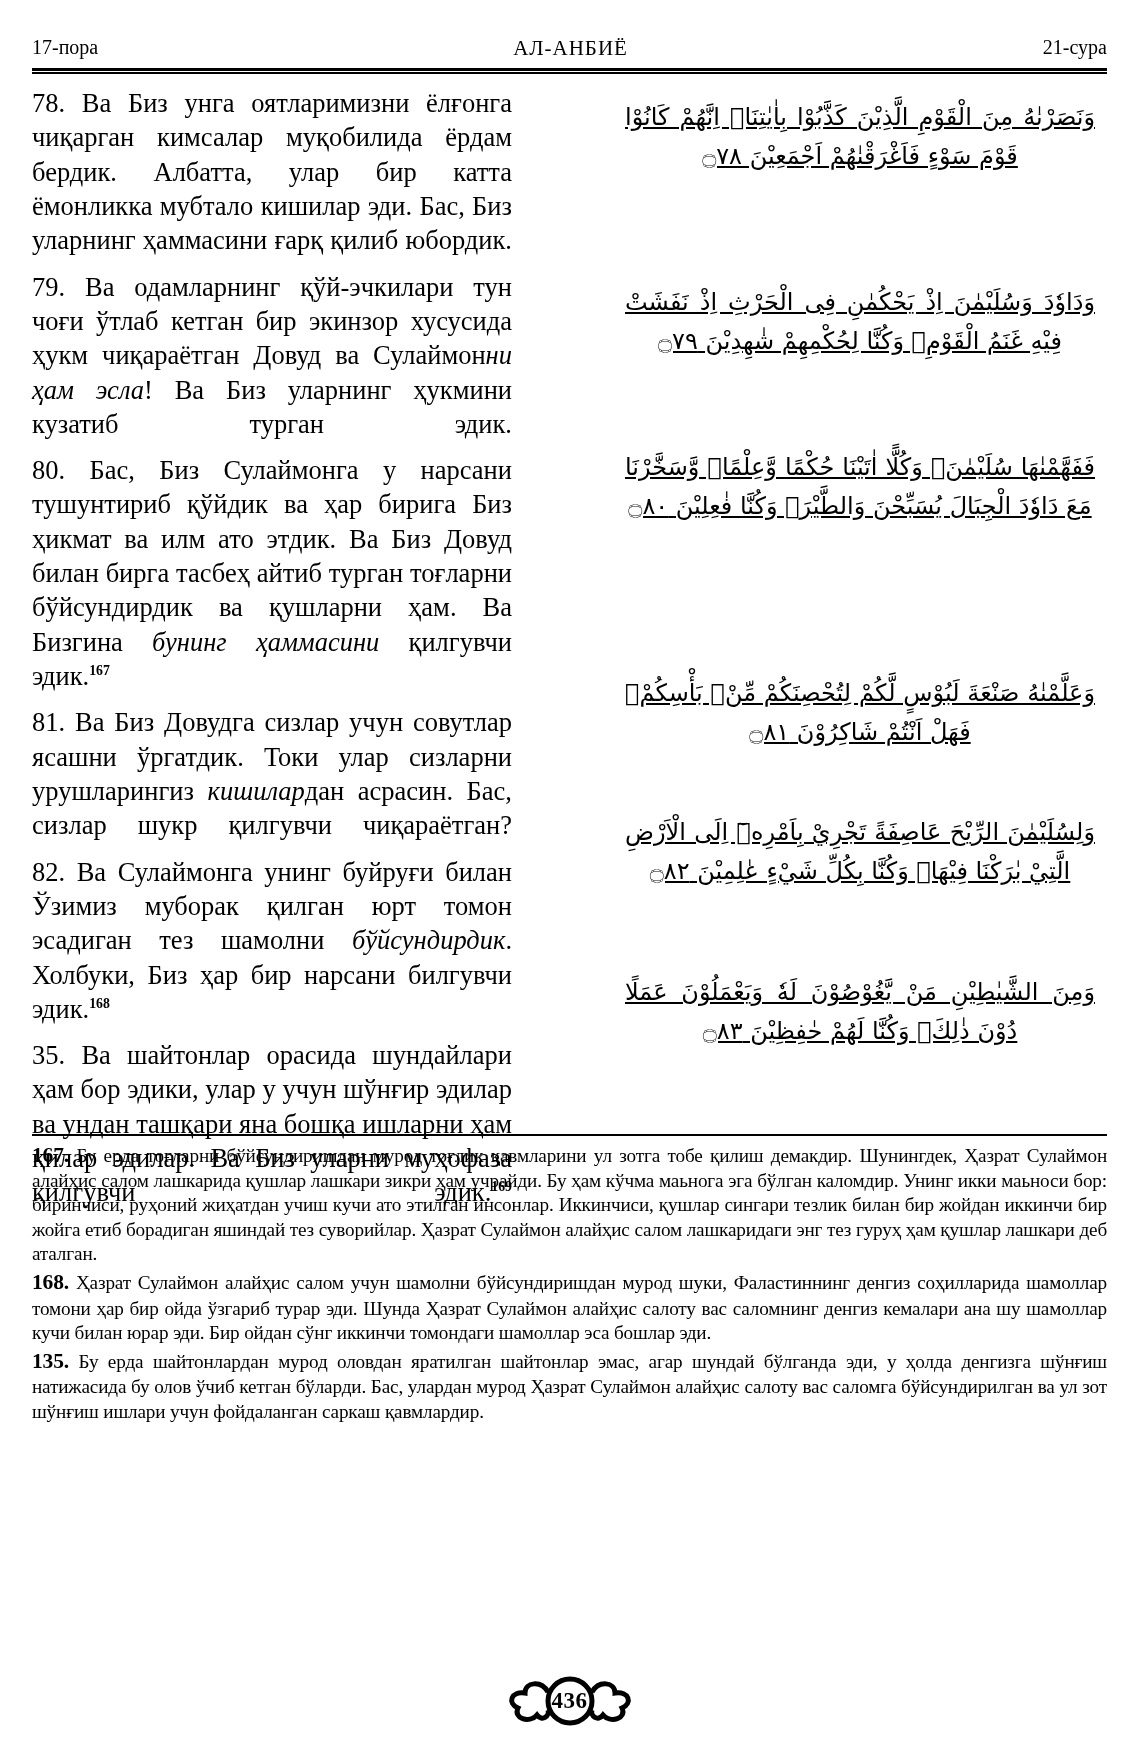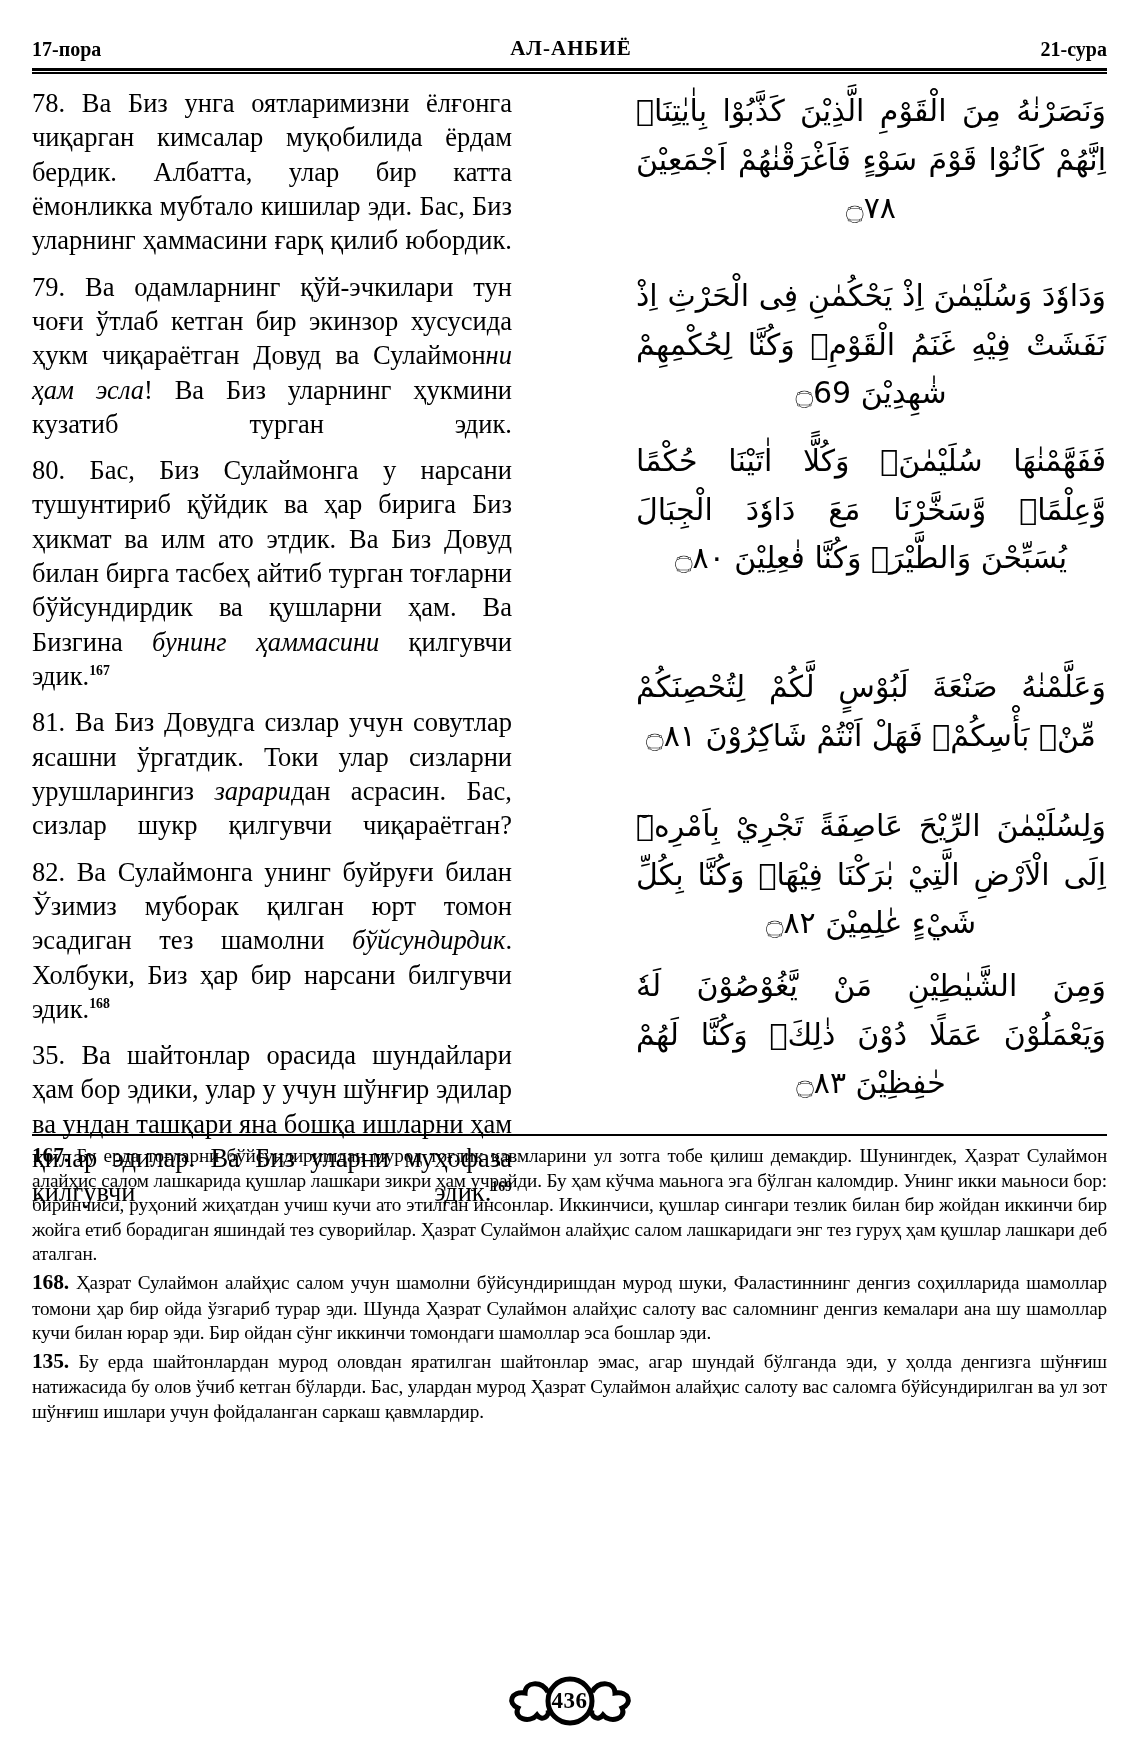--- a/index.html
+++ b/index.html
@@ -21,23 +21,23 @@
     width: 1139px; height: 1764px;
     padding: 0;
   }
 
   
   .header {
     position: absolute;
     left: 32px; top: 36px;
     width: 1075px;
     display: flex;
-    align-items: flex-end;
+    align-items: flex-start;
     justify-content: space-between;
-    font-weight: bold;
+    font-weight: normal;
     font-size: 20px;
     letter-spacing: 0px;
   }
   .header .h-left  { text-align: left; flex: 0 0 auto; }
   .header .h-mid   { flex: 1 1 auto; text-align: center; font-size: 21px; letter-spacing: 1px; }
   .header .h-right { text-align: right; flex: 0 0 auto; }
 
   .header-rule {
     position: absolute;
     left: 32px; top: 68px;
@@ -79,28 +79,29 @@
   .verse sup {
     font-size: 0.52em;
     font-weight: bold;
     vertical-align: super;
     line-height: 0;
   }
 
   
   .ayah {
     font-family: "DejaVu Sans", "Liberation Sans", sans-serif;
-    font-size: 30px;
+    font-size: 24px;
     line-height: 1.62;
     text-align: justify;
     text-align-last: center;
     direction: rtl;
     unicode-bidi: isolate;
-    margin: 1px;
+    margin: 12px;
     color: #000;
+    text-decoration: underline;
   }
 
   
   .fn-rule {
     position: absolute;
     left: 32px; top: 1134px;
     width: 1075px;
     height: 0;
     border-top: 2px solid #000;
   }
@@ -155,27 +156,27 @@
     <span class="h-mid">АЛ-АНБИЁ</span>
     <span class="h-right">21-сура</span>
   </div>
   <div class="header-rule"></div>
 
   <div class="body-cols">
     <div class="col-left" id="col-left">
         <p class="verse"><span>78.  Ва Биз унга оятларимизни ёлғонга чиқарган кимсалар муқобилида ёрдам бердик. Албатта, улар бир катта ёмонликка мубтало кишилар эди. Бас, Биз уларнинг ҳаммасини ғарқ қилиб юбордик.</span></p>
         <p class="verse"><span>79. Ва одамларнинг қўй-эчкилари тун чоғи ўтлаб кетган бир экинзор хусусида ҳукм чиқараётган Довуд ва Сулаймон</span><span class="it">ни ҳам эсла</span><span>! Ва Биз уларнинг ҳукмини кузатиб турган эдик.</span></p>
         <p class="verse"><span>80. Бас, Биз Сулаймонга у нарсани тушунтириб қўйдик ва ҳар бирига Биз ҳикмат ва илм ато этдик. Ва Биз Довуд билан бирга тасбеҳ айтиб турган тоғларни бўйсундирдик ва қушларни ҳам. Ва Бизгина </span><span class="it">бунинг ҳаммасини</span><span> қилгувчи эдик.</span><sup>167</sup></p>
-        <p class="verse"><span>81.  Ва Биз Довудга сизлар учун совутлар ясашни ўргатдик. Токи улар сизларни урушларингиз </span><span class="it">зарари</span><span>дан асрасин. Бас, сизлар шукр қилгувчи чиқараётган?</span></p>
+        <p class="verse"><span>81.  Ва Биз Довудга сизлар учун совутлар ясашни ўргатдик. Токи улар сизларни урушларингиз </span><span class="it">кишилар</span><span>дан асрасин. Бас, сизлар шукр қилгувчи чиқараётган?</span></p>
         <p class="verse"><span>82.  Ва Сулаймонга унинг буйруғи билан Ўзимиз муборак қилган юрт томон эсадиган тез шамолни </span><span class="it">бўйсундирдик</span><span>. Холбуки, Биз ҳар бир нарсани билгувчи эдик.</span><sup>168</sup></p>
         <p class="verse"><span>35. Ва шайтонлар орасида шундайлари ҳам бор эдики, улар у учун шўнғир эдилар ва ундан ташқари яна бошқа ишларни ҳам қилар эдилар. Ва Биз уларни муҳофаза қилгувчи эдик.</span><sup>169</sup></p>
       </div>
     <div class="col-right" id="col-right" style="position: absolute;">
         <div class="ayah" style="position: absolute; top: 0px; right: 0px; width: 470px;">وَنَصَرْنٰهُ مِنَ الْقَوْمِ الَّذِيْنَ كَذَّبُوْا بِاٰيٰتِنَاۚ اِنَّهُمْ كَانُوْا قَوْمَ سَوْءٍ فَاَغْرَقْنٰهُمْ اَجْمَعِيْنَ ۝٧٨</div>
-        <div class="ayah" style="position: absolute; top: 185px; right: 0px; width: 470px;">وَدَاوٗدَ وَسُلَيْمٰنَ اِذْ يَحْكُمٰنِ فِى الْحَرْثِ اِذْ نَفَشَتْ فِيْهِ غَنَمُ الْقَوْمِۚ وَكُنَّا لِحُكْمِهِمْ شٰهِدِيْنَ ۝69</div>
+        <div class="ayah" style="position: absolute; top: 185px; right: 0px; width: 470px;">وَدَاوٗدَ وَسُلَيْمٰنَ اِذْ يَحْكُمٰنِ فِى الْحَرْثِ اِذْ نَفَشَتْ فِيْهِ غَنَمُ الْقَوْمِۚ وَكُنَّا لِحُكْمِهِمْ شٰهِدِيْنَ ۝٧٩</div>
         <div class="ayah" style="position: absolute; top: 350px; right: 0px; width: 470px;">فَفَهَّمْنٰهَا سُلَيْمٰنَۚ وَكُلًّا اٰتَيْنَا حُكْمًا وَّعِلْمًاۖ وَّسَخَّرْنَا مَعَ دَاوٗدَ الْجِبَالَ يُسَبِّحْنَ وَالطَّيْرَۚ وَكُنَّا فٰعِلِيْنَ ۝٨٠</div>
         <div class="ayah" style="position: absolute; top: 576px; right: 0px; width: 470px;">وَعَلَّمْنٰهُ صَنْعَةَ لَبُوْسٍ لَّكُمْ لِتُحْصِنَكُمْ مِّنْۢ بَأْسِكُمْۚ فَهَلْ اَنْتُمْ شَاكِرُوْنَ ۝٨١</div>
         <div class="ayah" style="position: absolute; top: 715px; right: 0px; width: 470px;">وَلِسُلَيْمٰنَ الرِّيْحَ عَاصِفَةً تَجْرِيْ بِاَمْرِهٖٓ اِلَى الْاَرْضِ الَّتِيْ بٰرَكْنَا فِيْهَاۗ وَكُنَّا بِكُلِّ شَيْءٍ عٰلِمِيْنَ ۝٨٢</div>
         <div class="ayah" style="position: absolute; top: 875px; right: 0px; width: 470px;">وَمِنَ الشَّيٰطِيْنِ مَنْ يَّغُوْصُوْنَ لَهٗ وَيَعْمَلُوْنَ عَمَلًا دُوْنَ ذٰلِكَۚ وَكُنَّا لَهُمْ حٰفِظِيْنَ ۝٨٣</div>
       </div>
   </div>
 
   <div class="fn-rule"></div>
   <div class="footnotes" id="footnotes">
       <p class="fn"><span class="fn-num">167.</span><span> Бу ерда тоғларни бўйсундиришдан мурод тоғлик қавмларини ул зотга тобе қилиш демакдир. Шунингдек, Ҳазрат Сулаймон алайҳис салом лашкарида қушлар лашкари зикри ҳам учрайди. Бу ҳам кўчма маьнога эга бўлган каломдир. Унинг икки маьноси бор: биринчиси, руҳоний жиҳатдан учиш кучи ато этилган инсонлар. Иккинчиси, қушлар сингари тезлик билан бир жойдан иккинчи бир жойга етиб борадиган яшиндай тез суворийлар. Ҳазрат Сулаймон алайҳис салом лашкаридаги энг тез гуруҳ ҳам қушлар лашкари деб аталган.</span></p>

